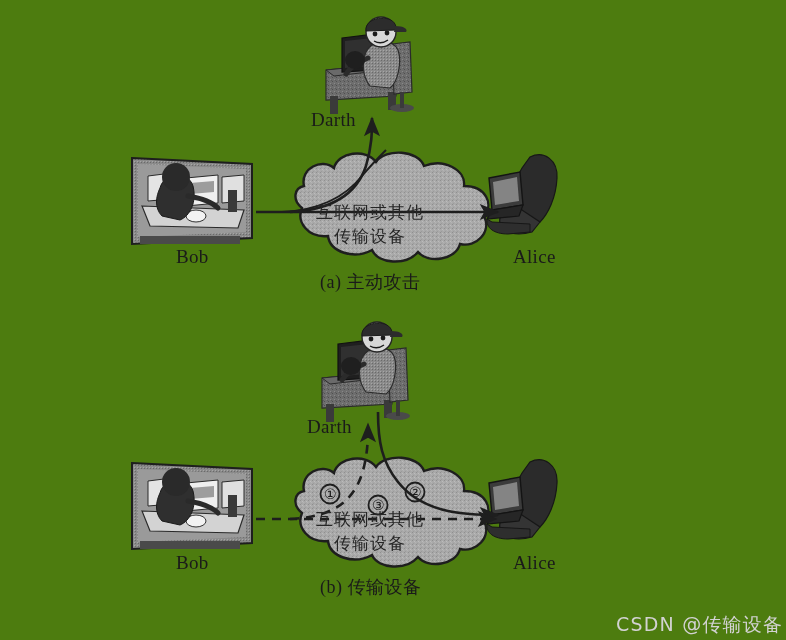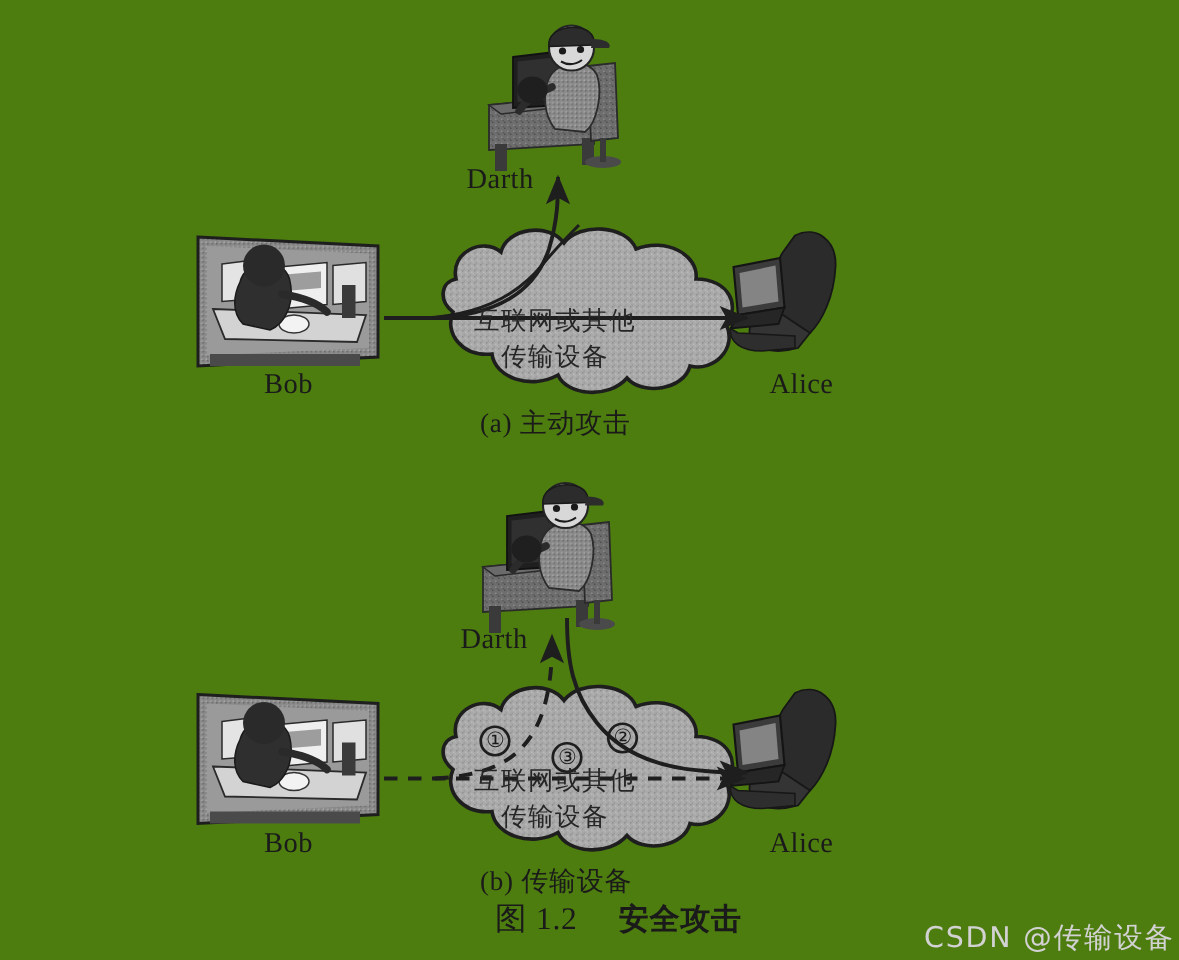--- a/index.html
+++ b/index.html
@@ -30,21 +30,21 @@
     font-family: "Liberation Serif", "DejaVu Serif", serif;
     color: #1a1a1a;
     white-space: nowrap;
     line-height: 1;
   }
   .label-person {
     font-size: 19px;
     letter-spacing: 0.3px;
   }
   .label-cloud {
-    font-family: Liberation Sans, sans-serif;
+    font-family: Liberation Mono, monospace;
     font-size: 17px;
     color: #262626;
     letter-spacing: 1px;
     text-align: center;
   }
   .label-subcap {
     font-size: 18px;
     letter-spacing: 0.5px;
   }
   .label-figcap {
@@ -302,22 +302,17 @@
 
   <div class="label label-cloud" style="left:316px; top:512px;">互联网或其他</div>
   <div class="label label-cloud" style="left:334px; top:536px;">传输设备</div>
 
   <div class="label" style="left:324px; top:487px; font-size:14px; font-family:'DejaVu Sans','Liberation Sans',sans-serif;">①</div>
   <div class="label" style="left:409px; top:485px; font-size:14px; font-family:'DejaVu Sans','Liberation Sans',sans-serif;">②</div>
   <div class="label" style="left:372px; top:498px; font-size:14px; font-family:'DejaVu Sans','Liberation Sans',sans-serif;">③</div>
 
   <div class="label label-subcap" style="left:320px; top:578px;">(b) 传输设备</div>
 
-  <div class="label label-figcap" style="left:330px; top:602px;">
-    <span class="capnum">图 1.2</span>
-    <span style="display:inline-block;width:16px;"></span>
-    <span class="captitle">安全攻击</span>
-  </div>
 
 
   <div class="wm wm-right" style="left:616px; top:612px;">CSDN @传输设备</div>
 
 </div>
 
 </body></html>

